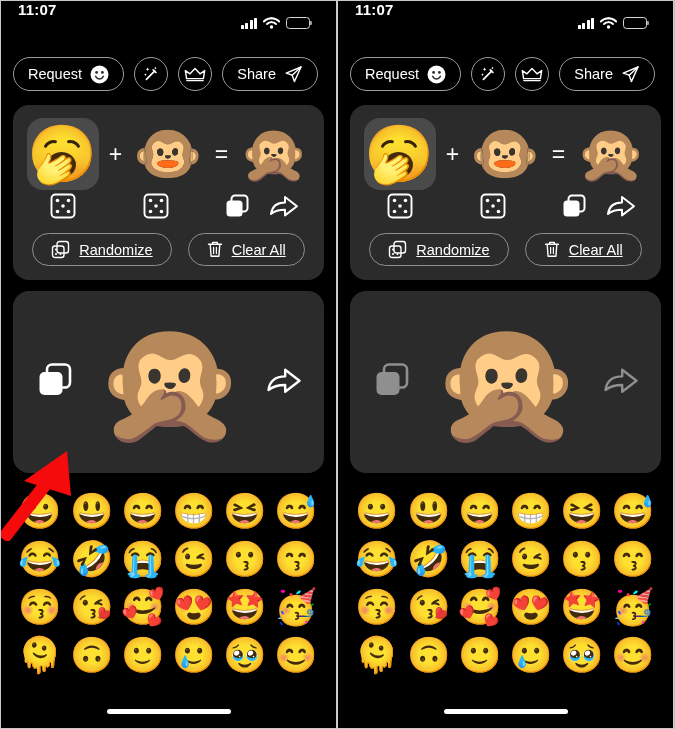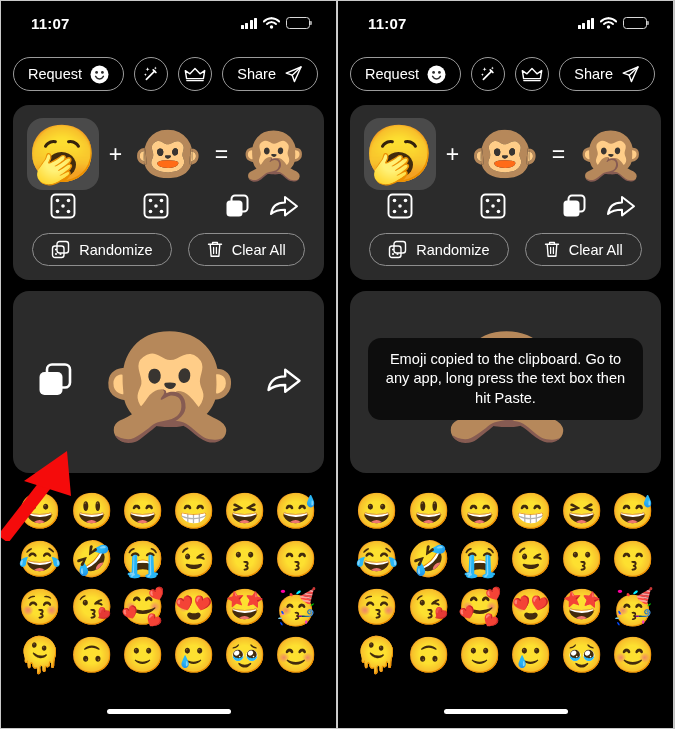--- a/index.html
+++ b/index.html
@@ -21,23 +21,22 @@
     background: #000000;
     overflow: hidden;
     border: 1px solid #c9c9c9;
   }
   .phone.right { border-left: 1px solid #cfcfcf; }
 
   
   .statusbar {
     height: 44px;
     display: flex;
-    align-items: center;
     justify-content: space-between;
-    padding: 0 26px 0 30px;
+    padding: 0 26px 0 17px;
   }
   .clock {
     color: #ffffff;
     font-size: 15px;
     font-weight: bold;
     letter-spacing: 0.2px;
   }
   .status-icons { display: flex; align-items: center; gap: 6px; }
   .sig { display: flex; align-items: flex-end; gap: 1.5px; height: 11px; }
   .sig i { display: block; width: 3px; background: #ffffff; border-radius: 0.5px; }
@@ -138,20 +137,21 @@
     margin-top: 13px;
   }
   .act {
     height: 33px;
     border: 1.1px solid #8e8e8e;
     border-radius: 17px;
     display: flex; align-items: center; gap: 9px;
     padding: 8px 18px;
     color: #ffffff;
     font-size: 14.5px;
+    text-decoration: underline;
   }
 
   
   .result {
     height: 182px;
     display: flex;
     align-items: center;
     justify-content: space-between;
     padding: 0 22px;
     position: relative;
@@ -513,21 +513,20 @@
           <rect x="12" y="4.5" width="23" height="23" rx="5" stroke="#8f8f8f" stroke-width="2.6" fill="none"></rect>
           <rect x="4.5" y="12" width="23" height="23" rx="5" fill="#8f8f8f"></rect>
         </svg>
       </span>
       <span class="big-emoji">🙊</span>
       <span>
         <svg width="36" height="31" viewBox="0 0 30 26">
           <path d="M2 21c1-7.5 6.2-11.5 14-11.5V4l12 9.2-12 9.2v-5.6C10.6 16.8 5.8 17.8 2 21z" stroke="#8f8f8f" stroke-width="2" fill="none" stroke-linejoin="round"></path>
         </svg>
       </span>
-      <div class="toast">Emoji copied to the clipboard. Go to any app, long press the text box then hit Paste.</div>
     </div>
 
     <div class="grid">
       <div class="gcell">😀</div>
       <div class="gcell">😃</div>
       <div class="gcell">😄</div>
       <div class="gcell">😁</div>
       <div class="gcell">😆</div>
       <div class="gcell">😅</div>
       <div class="gcell">😂</div>

